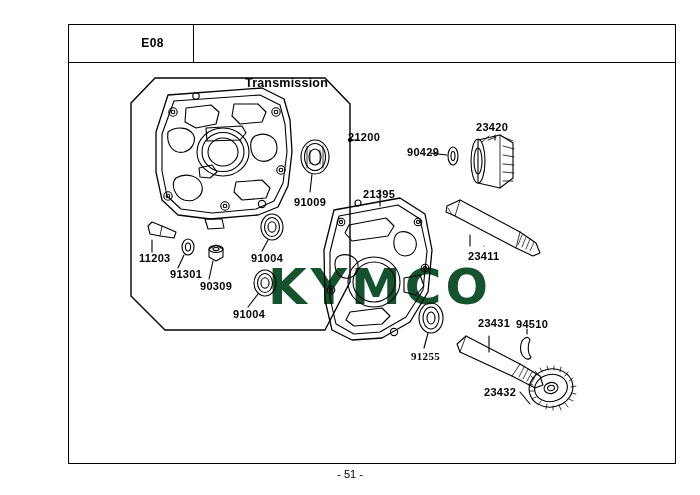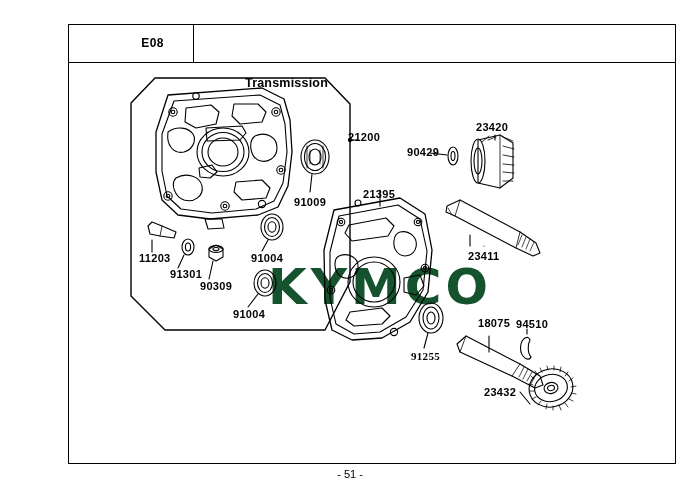--- a/index.html
+++ b/index.html
@@ -278,18 +278,18 @@
   <div class="lbl" style="left:363px; top:188px;">21395</div>
   <div class="lbl" style="left:407px; top:146px;">90429</div>
   <div class="lbl" style="left:476px; top:121px;text-align:right;">23420</div>
   <div class="lbl" style="left:468px; top:250px;">23411</div>
   <div class="lbl" style="left:139px; top:252px;">11203</div>
   <div class="lbl" style="left:170px; top:268px;">91301</div>
   <div class="lbl" style="left:200px; top:280px;">90309</div>
   <div class="lbl" style="left:251px; top:252px;">91004</div>
   <div class="lbl" style="left:233px; top:308px;">91004</div>
   <div class="lbl" style="left:411px; top:350px;font-family:Liberation Serif, serif;">91255</div>
-  <div class="lbl" style="left:478px; top:317px;">18075</div>
+  <div class="lbl" style="left:478px; top:317px;">23431</div>
   <div class="lbl" style="left:516px; top:318px;">94510</div>
   <div class="lbl" style="left:484px; top:386px;">23432</div>
 
   <div class="footer">- 51 -</div>
 </div>
 
 </body></html>

